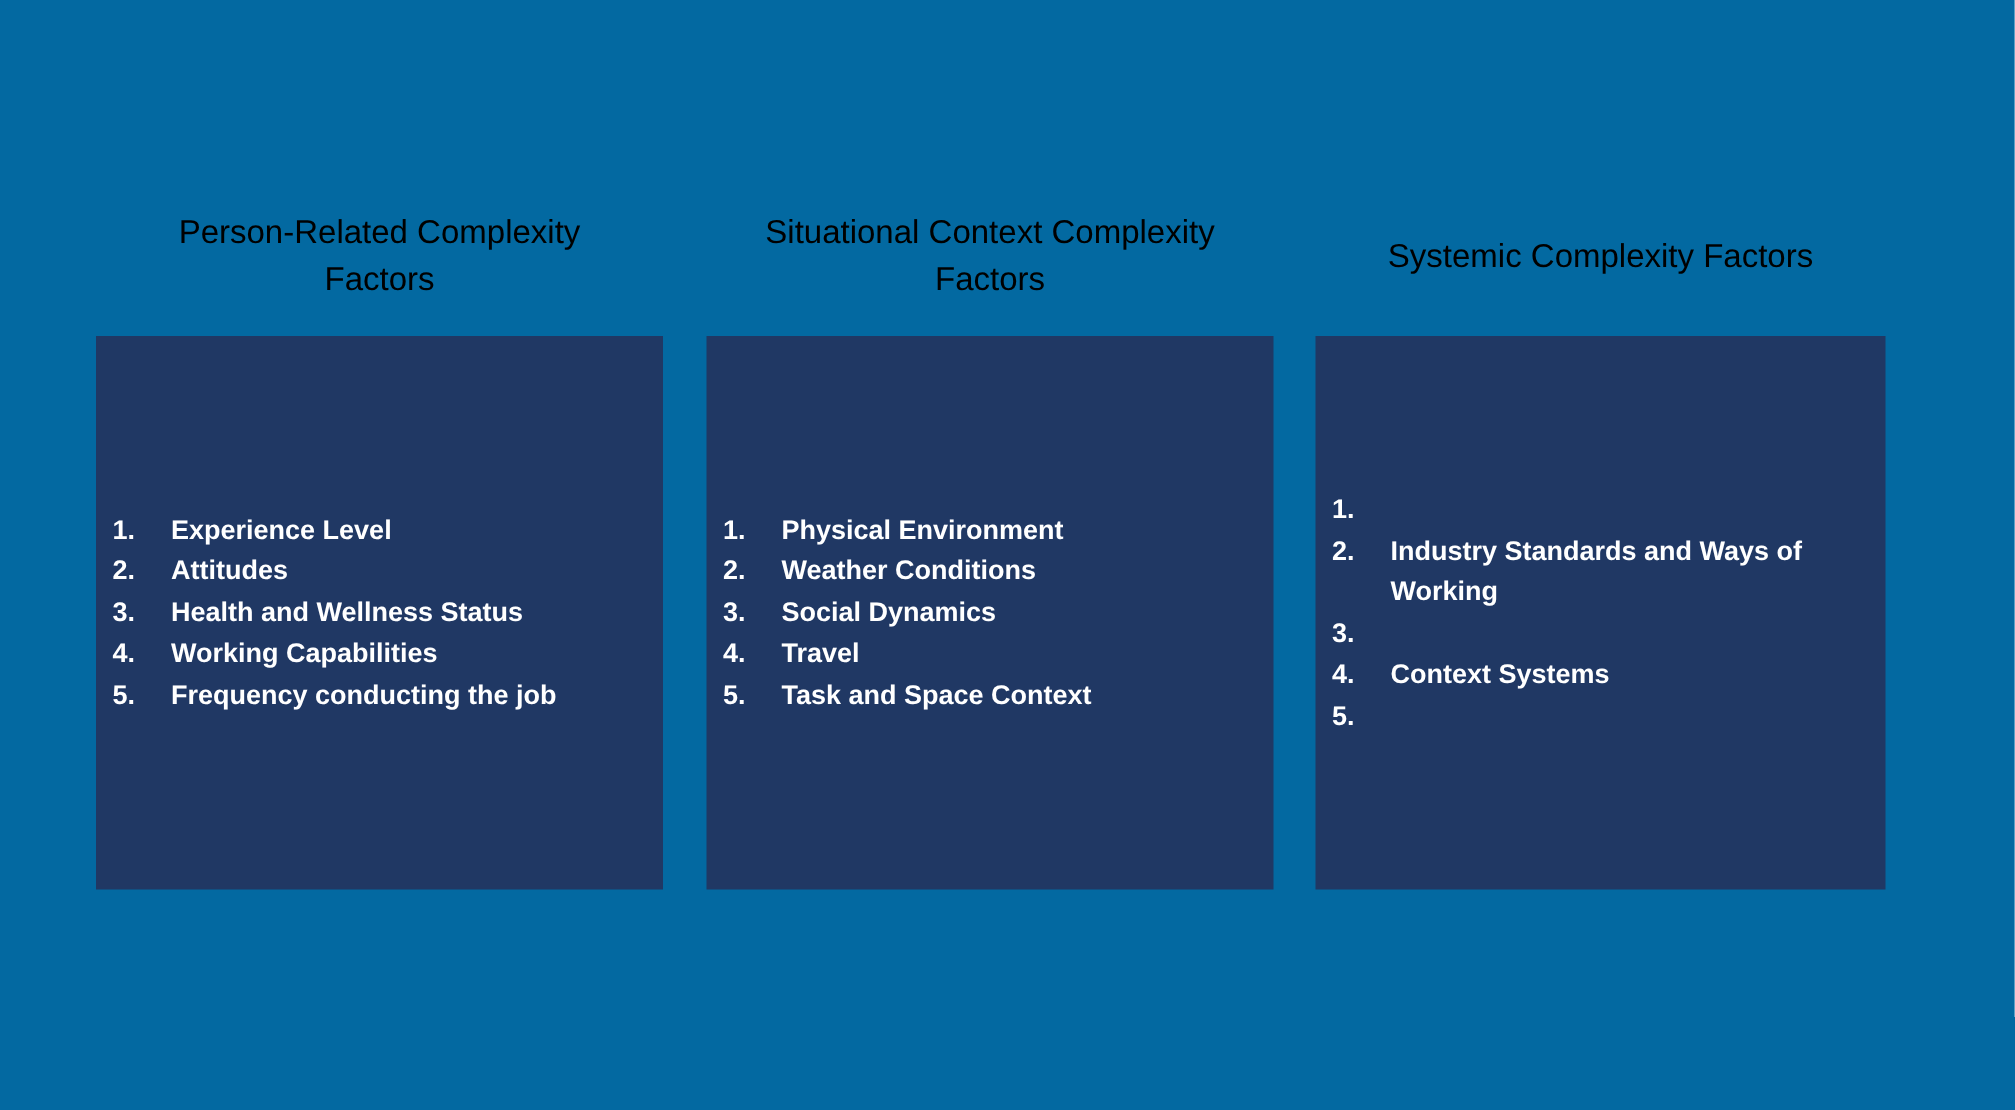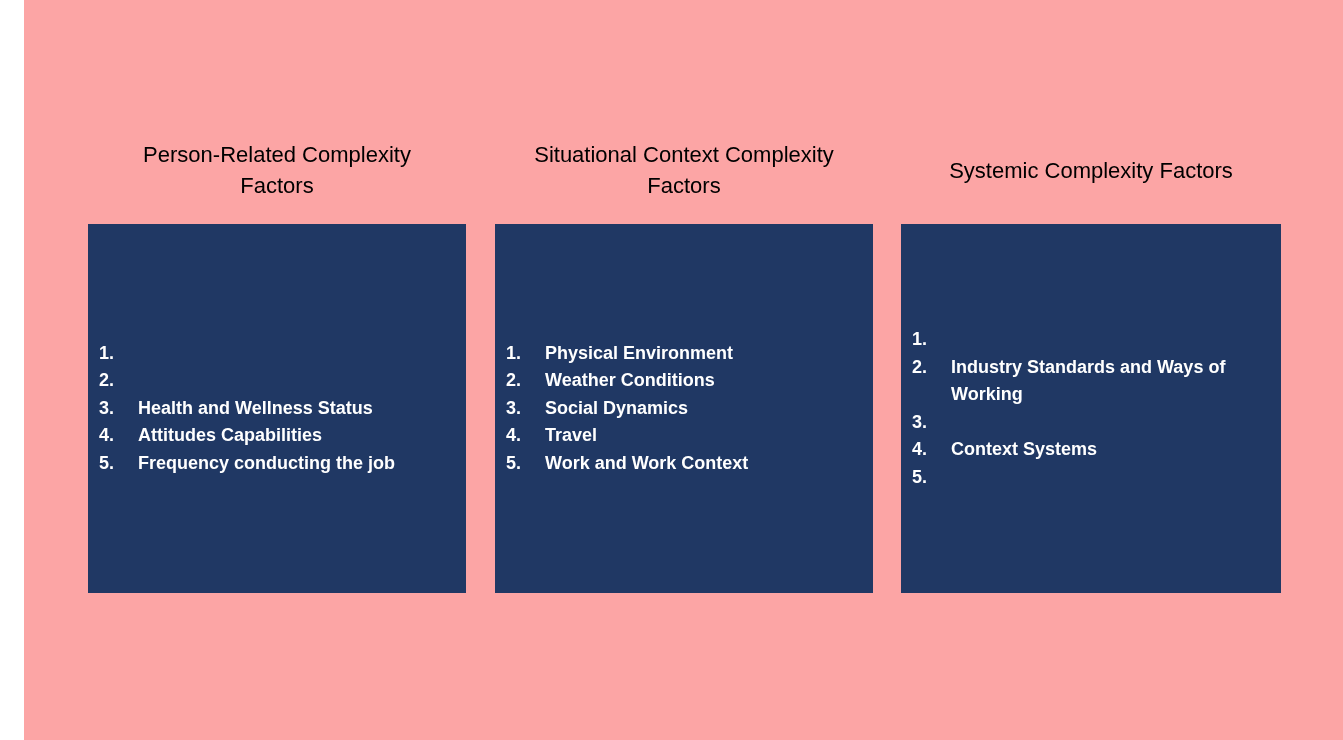--- a/index.html
+++ b/index.html
@@ -10,22 +10,21 @@
   body {
     width: 1343px;
     height: 740px;
     position: relative;
     overflow: hidden;
     font-family: "Liberation Sans", sans-serif;
   }
   .slide {
     position: absolute;
     inset: 0;
-    background: #fca5a5;
-    margin-left: 24px;
+    background: #0369a1;
   }
   .column {
     position: absolute;
     top: 130px;
     width: 378px;
   }
   .col-0 { left: 64px; }
   .col-1 { left: 471px; }
   .col-2 { left: 877px; width: 380px; }
   .column-title {
@@ -84,31 +83,33 @@
 
   <div class="column col-0">
     <div class="column-title" style="color: rgb(0, 0, 0);">
       <div>Person-Related Complexity</div>
       <div>Factors</div>
     </div>
     <div class="factor-box" style="background: rgb(32, 56, 100); color: rgb(255, 255, 255);">
       <div class="factor-list">
         <div class="list-item">
           <span class="item-number">1.</span>
+          <span class="item-text">Experience Level</span>
         </div>
         <div class="list-item">
           <span class="item-number">2.</span>
+          <span class="item-text">Attitudes</span>
         </div>
         <div class="list-item">
           <span class="item-number">3.</span>
           <span class="item-text">Health and Wellness Status</span>
         </div>
         <div class="list-item">
           <span class="item-number">4.</span>
-          <span class="item-text">Attitudes Capabilities</span>
+          <span class="item-text">Working Capabilities</span>
         </div>
         <div class="list-item">
           <span class="item-number">5.</span>
           <span class="item-text">Frequency conducting the job</span>
         </div>
       </div>
     </div>
   </div>
 
   <div class="column col-1">
@@ -129,21 +130,21 @@
         <div class="list-item">
           <span class="item-number">3.</span>
           <span class="item-text">Social Dynamics</span>
         </div>
         <div class="list-item">
           <span class="item-number">4.</span>
           <span class="item-text">Travel</span>
         </div>
         <div class="list-item">
           <span class="item-number">5.</span>
-          <span class="item-text">Work and Work Context</span>
+          <span class="item-text">Task and Space Context</span>
         </div>
       </div>
     </div>
   </div>
 
   <div class="column col-2">
     <div class="column-title" style="color: rgb(0, 0, 0);">
       <div>Systemic Complexity Factors</div>
     </div>
     <div class="factor-box" style="background: rgb(32, 56, 100); color: rgb(255, 255, 255);">

